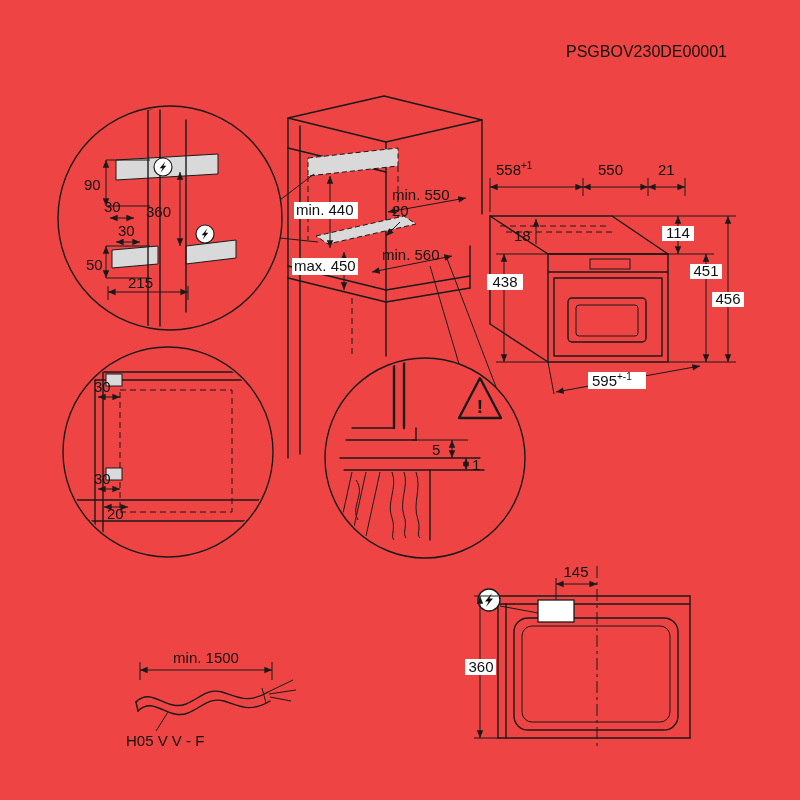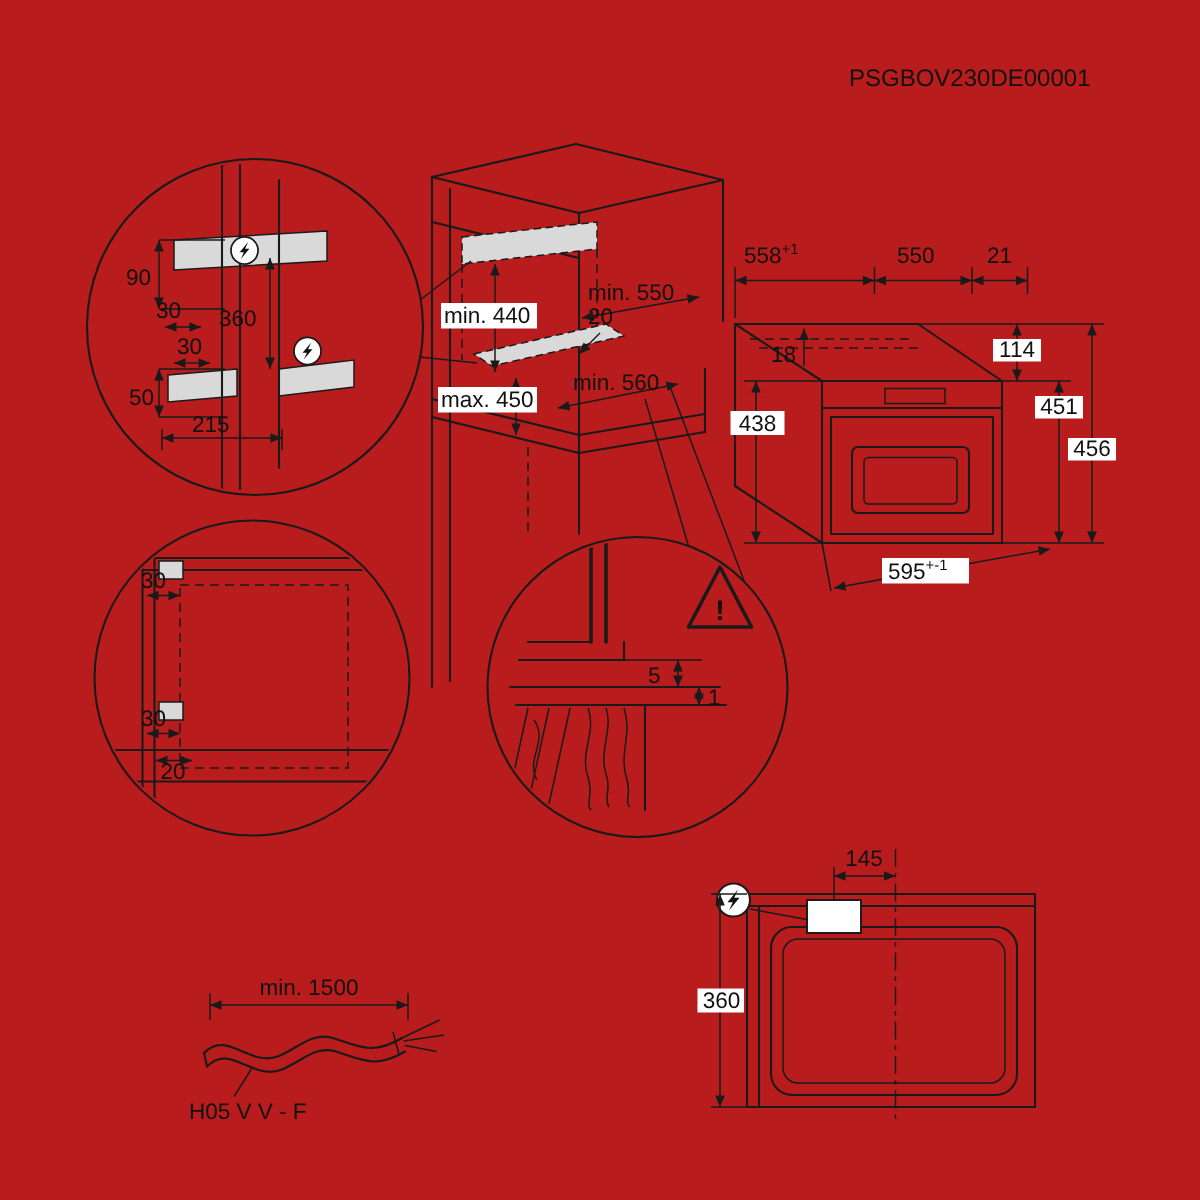--- a/index.html
+++ b/index.html
@@ -1,16 +1,16 @@
 <!DOCTYPE html>
 <html><head>
 <meta charset="utf-8">
 <style>
   html,body{margin:0;padding:0;background:#fff;}
-  .page{width:800px;height:800px;background:#b91c1c;overflow:hidden;}
+  .page{width:800px;height:800px;background:#ef4444;overflow:hidden;}
   svg{display:block;}
   .ln{fill:none;stroke:#1a1a1a;stroke-width:1.4;stroke-linejoin:round;stroke-linecap:round;}
   .thk{stroke-width:2.4;}
   .dim{fill:none;stroke:#1a1a1a;stroke-width:1;}
   .dash{stroke-dasharray:6 4;}
   .cl{stroke-dasharray:12 4 3 4;}
   .gray{fill:#d9d9d9;stroke:#1a1a1a;stroke-width:1;}
   .grayd{fill:#d9d9d9;stroke:#1a1a1a;stroke-width:1;stroke-dasharray:5 3;}
   .wh{fill:#fff;}
   text{font-family:"Liberation Sans","DejaVu Sans",sans-serif;font-size:15px;fill:#111;}

